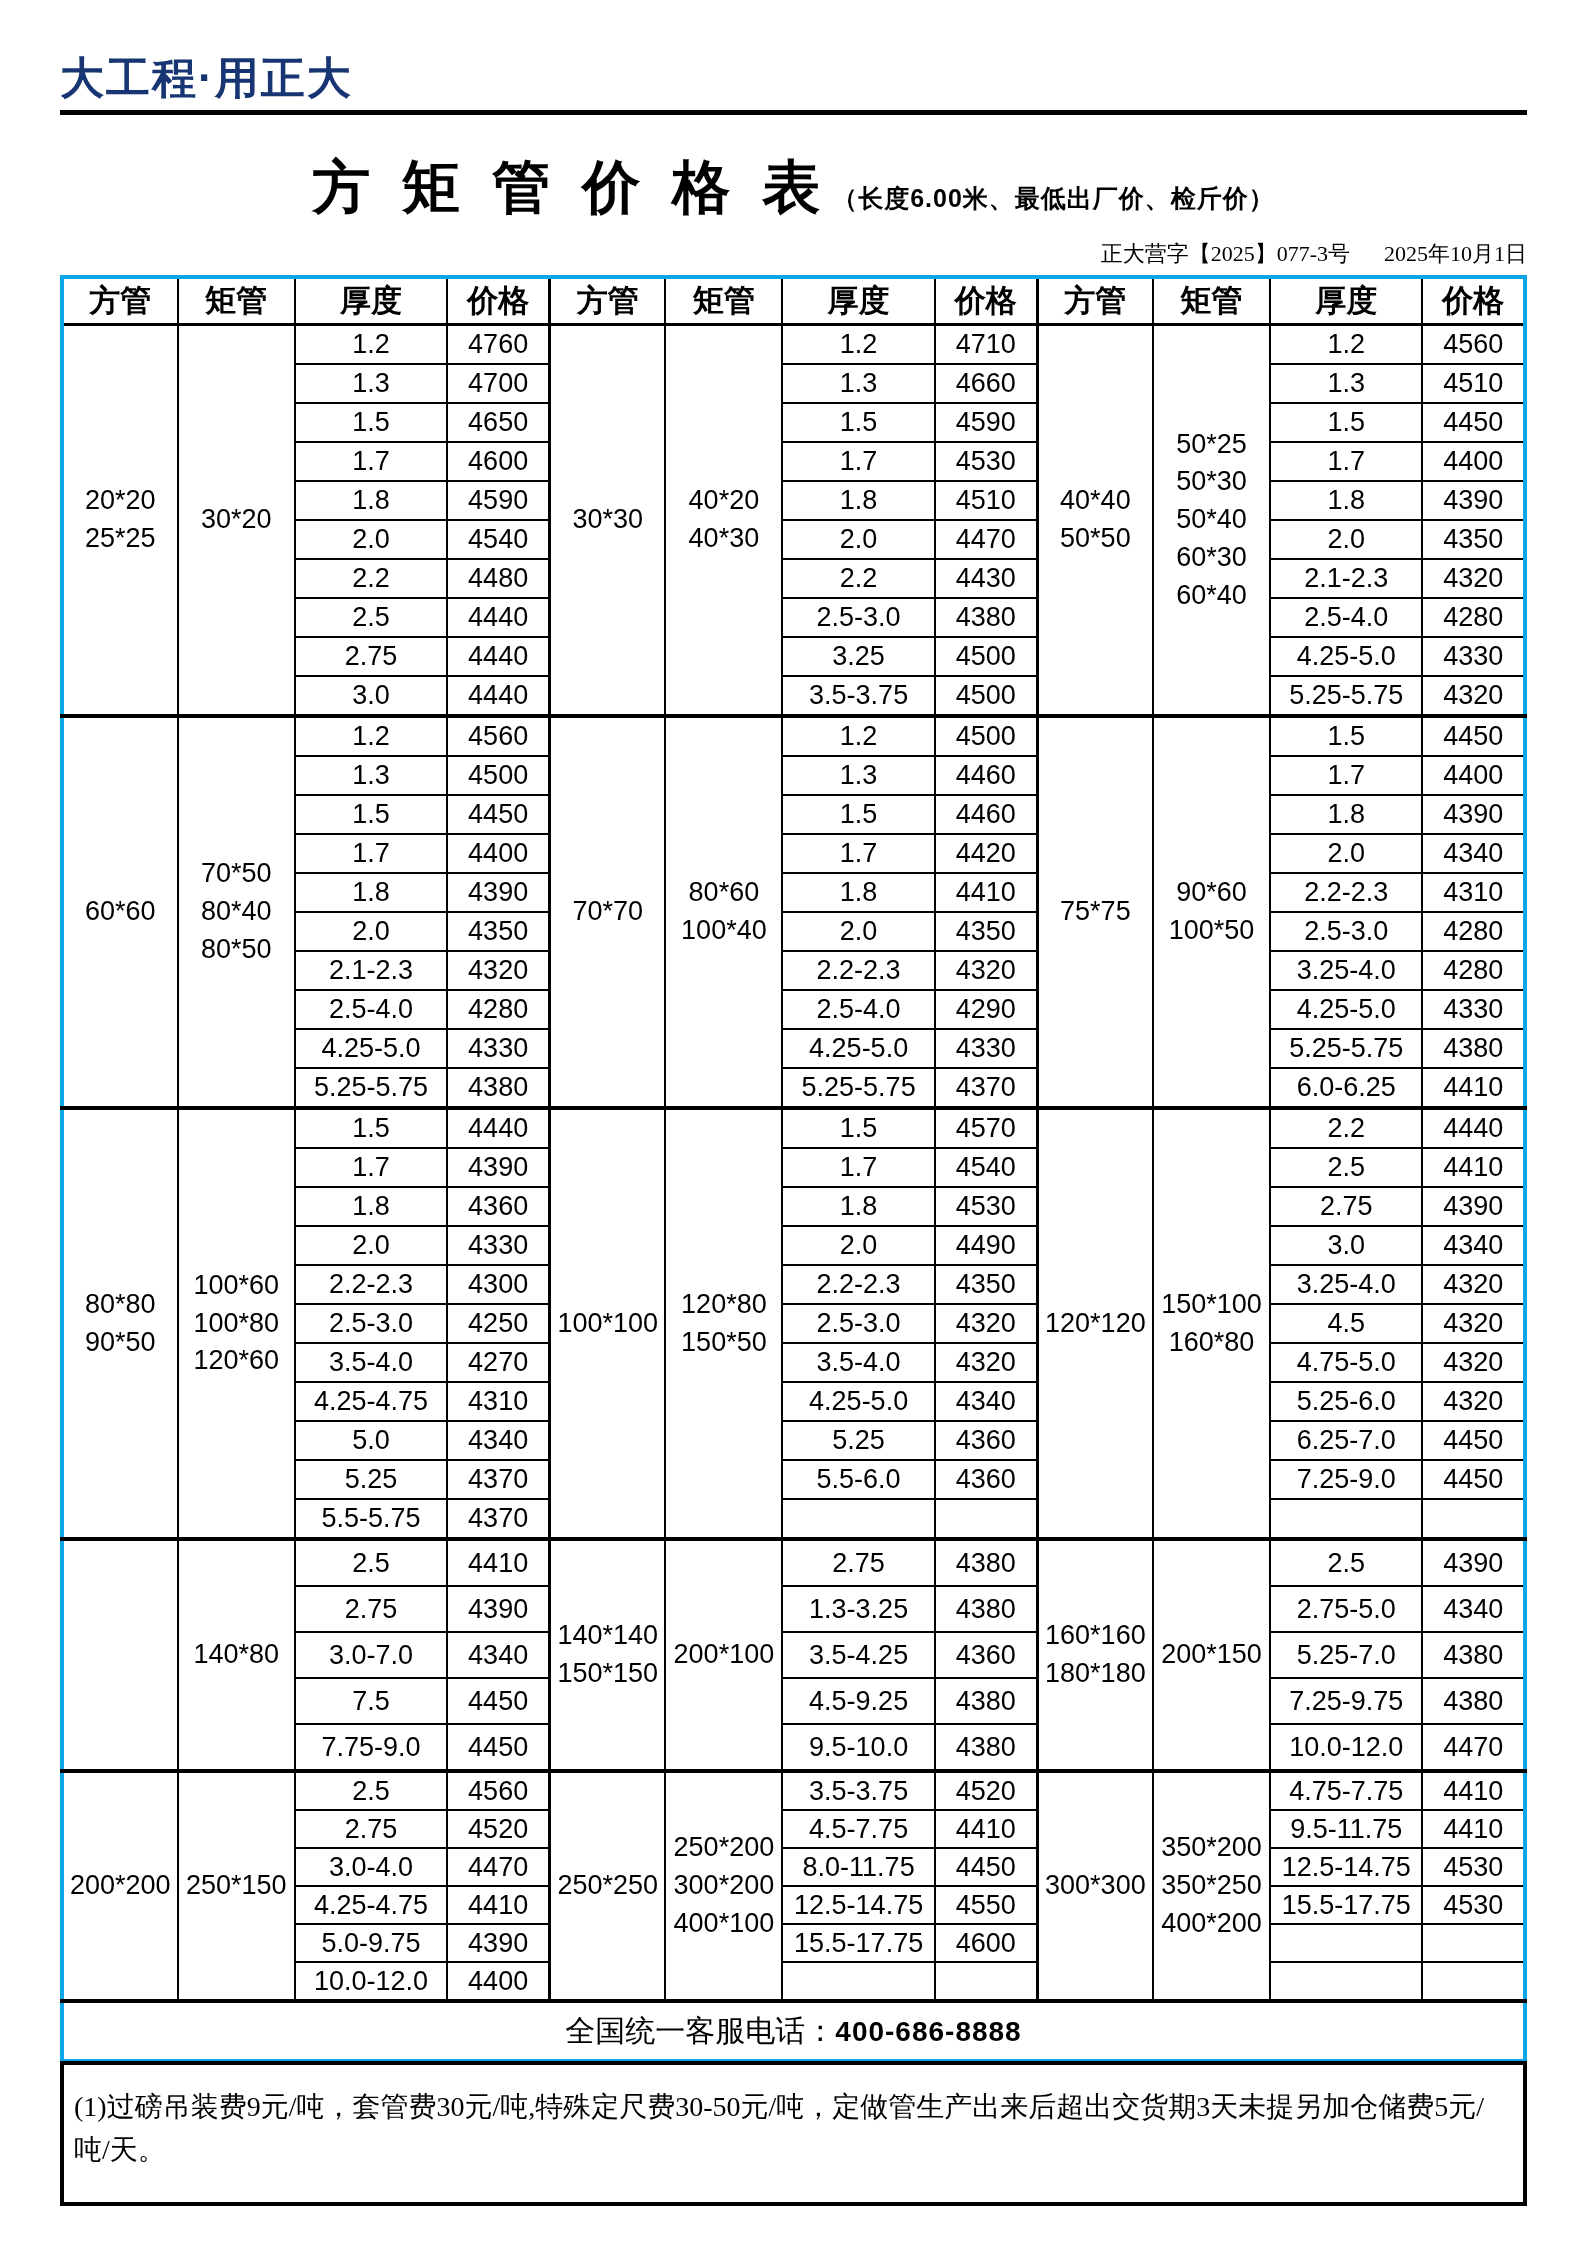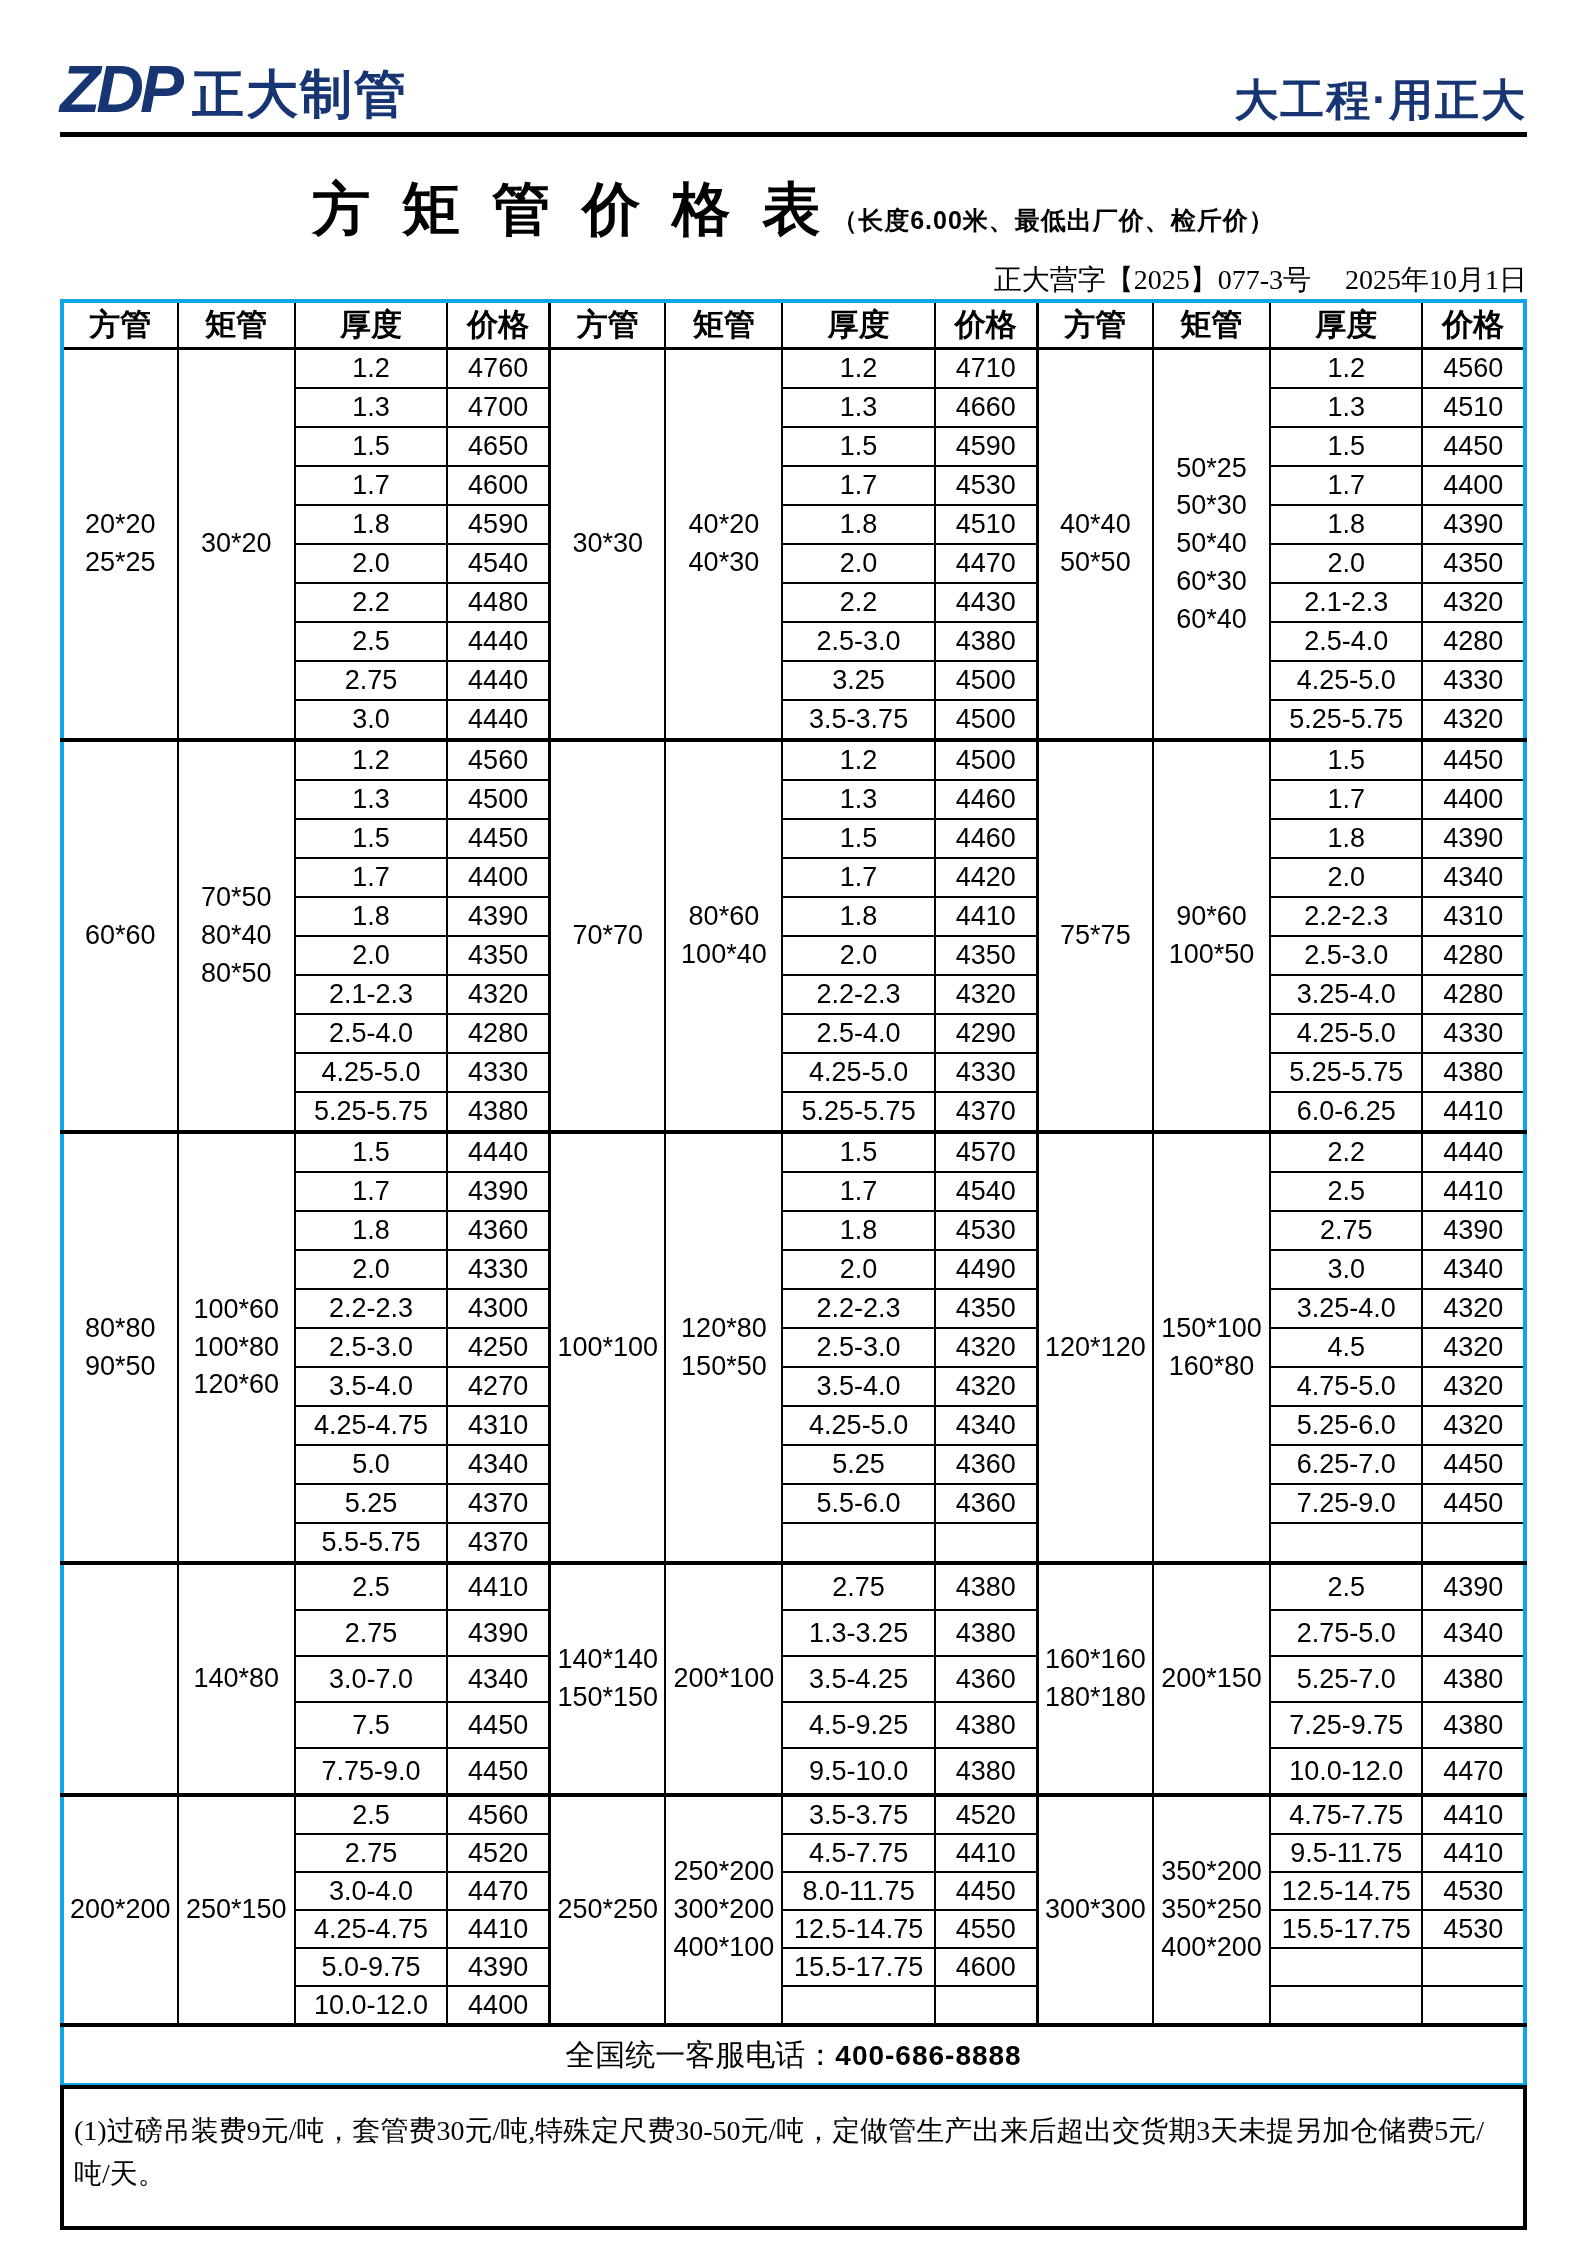--- a/index.html
+++ b/index.html
@@ -13,21 +13,21 @@
   .logo{display:flex;align-items:flex-end;gap:12px;}
   .logo-zdp{font-size:66px;line-height:1;font-weight:900;font-style:italic;letter-spacing:-4px;}
   .logo-name{font-size:52px;line-height:1.05;font-weight:900;letter-spacing:2px;}
   .slogan{font-size:44px;line-height:1;font-weight:900;letter-spacing:2px;}
   .rule{height:5px;background:#000;margin-top:10px;}
   
   .titleline{text-align:center;margin-top:34px;white-space:nowrap;}
   .title-main{font-size:58px;font-weight:700;letter-spacing:32px;}
   .title-paren{font-size:25px;font-weight:700;letter-spacing:1px;margin-left:-20px;}
   .warranty{text-align:center;font-size:35px;font-weight:900;letter-spacing:5px;margin-top:16px;}
-  .docline{text-align:right;font-family:"Liberation Serif",serif;font-size:28px;margin-top:12px;}
+  .docline{text-align:right;font-family:"Liberation Serif",serif;font-size:22px;margin-top:12px;margin-bottom:6px;}
   .docline .gap{display:inline-block;width:34px;}
   
   table.price{width:100%;border-collapse:collapse;table-layout:fixed;border:4px solid #0ea5e9;}
   th,td{border:2px solid #000;text-align:center;vertical-align:middle;padding:0 2px;overflow:hidden;}
   th{font-size:31px;font-weight:700;height:44px;}
   thead th{border-bottom:3px solid #000;}
   td{font-size:27px;}
   td.size{font-size:27px;line-height:1.4;}
   td.grp,th.grp{border-left:3px solid #000;}
   tr.band-start td{border-top:4px solid #000;}
@@ -41,24 +41,20 @@
   .notes{border:4px solid #000;margin-top:-2px;padding:20px 14px 30px 10px;
     font-family:"Liberation Serif",serif;font-size:28px;line-height:1.55;}
   .notes p{margin:0;}
 </style>
 </head>
 <body>
 
 <div class="page">
 
   <div class="brandbar">
-    <div class="logo" style="color: rgb(23, 53, 114);">
-      <span class="logo-zdp">ZDP</span>
-      <span class="logo-name">正大制管</span>
-    </div>
     <div class="slogan" style="color: rgb(23, 53, 114);">大工程·用正大</div>
   </div>
 
   <div class="rule"></div>
 
   <div class="titleline">
     <span class="title-main">方矩管价格表</span><span class="title-paren">（长度6.00米、最低出厂价、检斤价）</span>
   </div>
 
 

